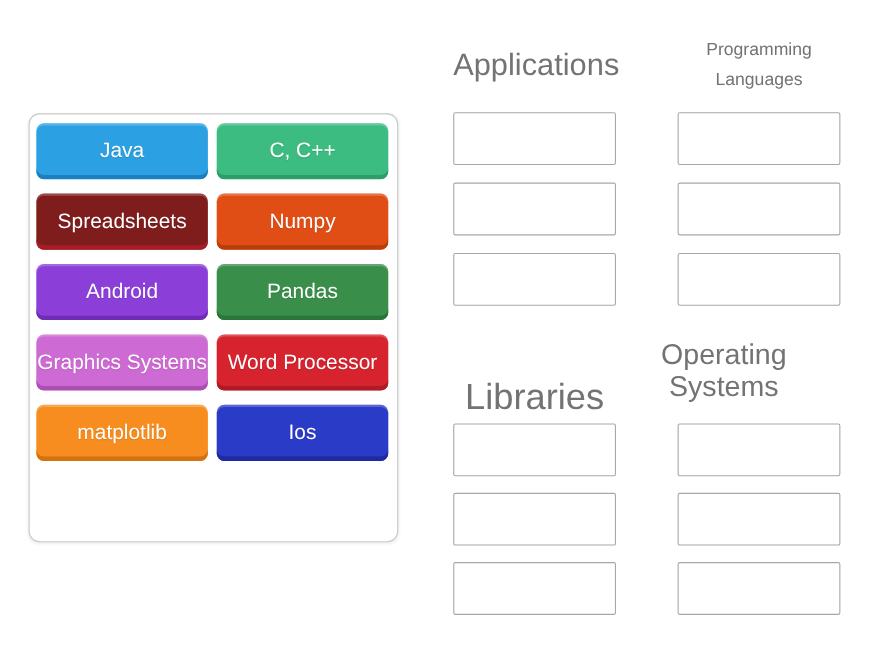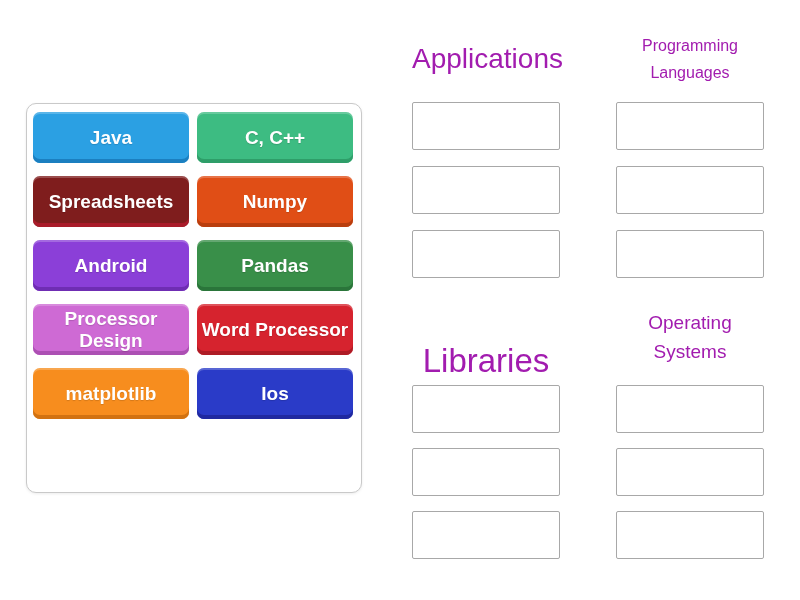--- a/index.html
+++ b/index.html
@@ -17,57 +17,57 @@
     box-shadow:0 1px 3px rgba(0,0,0,0.08);
     display:grid;
     grid-template-columns:156px 156px;
     grid-auto-rows:51px;
     column-gap:8px;row-gap:13px;
     padding:8px 6px;
   }
   .tile{
     border-radius:7px;
     color:#ffffff;
-    font-weight:bold;
+    font-weight:normal;
     font-size:19px;
     line-height:1.12;
     display:flex;align-items:center;justify-content:center;
     text-align:center;
     padding:2px 0;box-sizing:border-box;
     cursor:grab;
     text-shadow:0 1px 1px rgba(0,0,0,0.15);
   }
   
   .gtitle{
     position:absolute;width:148px;text-align:center;
-    color:#a21caf;font-weight:400;
+    color:#737373;font-weight:400;
   }
   .t-apps{left:412px;top:43px;font-size:28px;line-height:32px;white-space:nowrap;}
   .t-prog{left:616px;top:32px;font-size:16px;line-height:27px;}
   .t-libs{left:412px;top:322px;font-size:33px;line-height:38px;white-space:nowrap;margin-top:20px;}
-  .t-os  {left:616px;top:308px;font-size:19px;line-height:29px;}
+  .t-os  {left:584px;top:308px;font-size:26px;line-height:29px;}
   .slot{
     position:absolute;width:148px;height:48px;box-sizing:border-box;
     background:#ffffff;border:1px solid #a8a8a8;border-radius:2px;
   }
   .col1{left:412px}.col2{left:616px}
   .r1{top:102px}.r2{top:166px}.r3{top:230px}
   .r4{top:385px}.r5{top:448px}.r6{top:511px}
 </style>
 </head>
 <body>
 
 <div class="tile-panel">
   <div class="tile" style="background: rgb(43, 160, 227); box-shadow: rgba(255, 255, 255, 0.22) 0px 2px 0px inset, rgb(27, 127, 192) 0px -4px 0px inset;">Java</div>
   <div class="tile" style="background: rgb(61, 188, 130); box-shadow: rgba(255, 255, 255, 0.22) 0px 2px 0px inset, rgb(46, 158, 105) 0px -4px 0px inset;">C, C++</div>
   <div class="tile" style="background: #7f1d1d; box-shadow: rgba(255, 255, 255, 0.22) 0px 2px 0px inset, rgb(169, 27, 41) 0px -4px 0px inset;">Spreadsheets</div>
   <div class="tile" style="background: rgb(224, 78, 22); box-shadow: rgba(255, 255, 255, 0.22) 0px 2px 0px inset, rgb(185, 62, 14) 0px -4px 0px inset;">Numpy</div>
   <div class="tile" style="background: rgb(139, 63, 216); box-shadow: rgba(255, 255, 255, 0.22) 0px 2px 0px inset, rgb(111, 45, 179) 0px -4px 0px inset;">Android</div>
   <div class="tile" style="background: rgb(57, 143, 73); box-shadow: rgba(255, 255, 255, 0.22) 0px 2px 0px inset, rgb(42, 117, 58) 0px -4px 0px inset;">Pandas</div>
-  <div class="tile" style="background: rgb(206, 106, 212); box-shadow: rgba(255, 255, 255, 0.22) 0px 2px 0px inset, rgb(172, 79, 179) 0px -4px 0px inset;">Processor Design</div>
+  <div class="tile" style="background: rgb(206, 106, 212); box-shadow: rgba(255, 255, 255, 0.22) 0px 2px 0px inset, rgb(172, 79, 179) 0px -4px 0px inset;">Graphics Systems</div>
   <div class="tile" style="background: rgb(214, 35, 46); box-shadow: rgba(255, 255, 255, 0.22) 0px 2px 0px inset, rgb(174, 27, 37) 0px -4px 0px inset;">Word Processor</div>
   <div class="tile" style="background: rgb(247, 141, 30); box-shadow: rgba(255, 255, 255, 0.22) 0px 2px 0px inset, rgb(210, 114, 17) 0px -4px 0px inset;">matplotlib</div>
   <div class="tile" style="background: rgb(42, 59, 200); box-shadow: rgba(255, 255, 255, 0.22) 0px 2px 0px inset, rgb(32, 41, 160) 0px -4px 0px inset;">Ios</div>
 </div>
 
 <div class="gtitle t-apps">Applications</div>
 <div class="gtitle t-prog">Programming Languages</div>
 <div class="gtitle t-libs">Libraries</div>
 <div class="gtitle t-os">Operating Systems</div>
 

